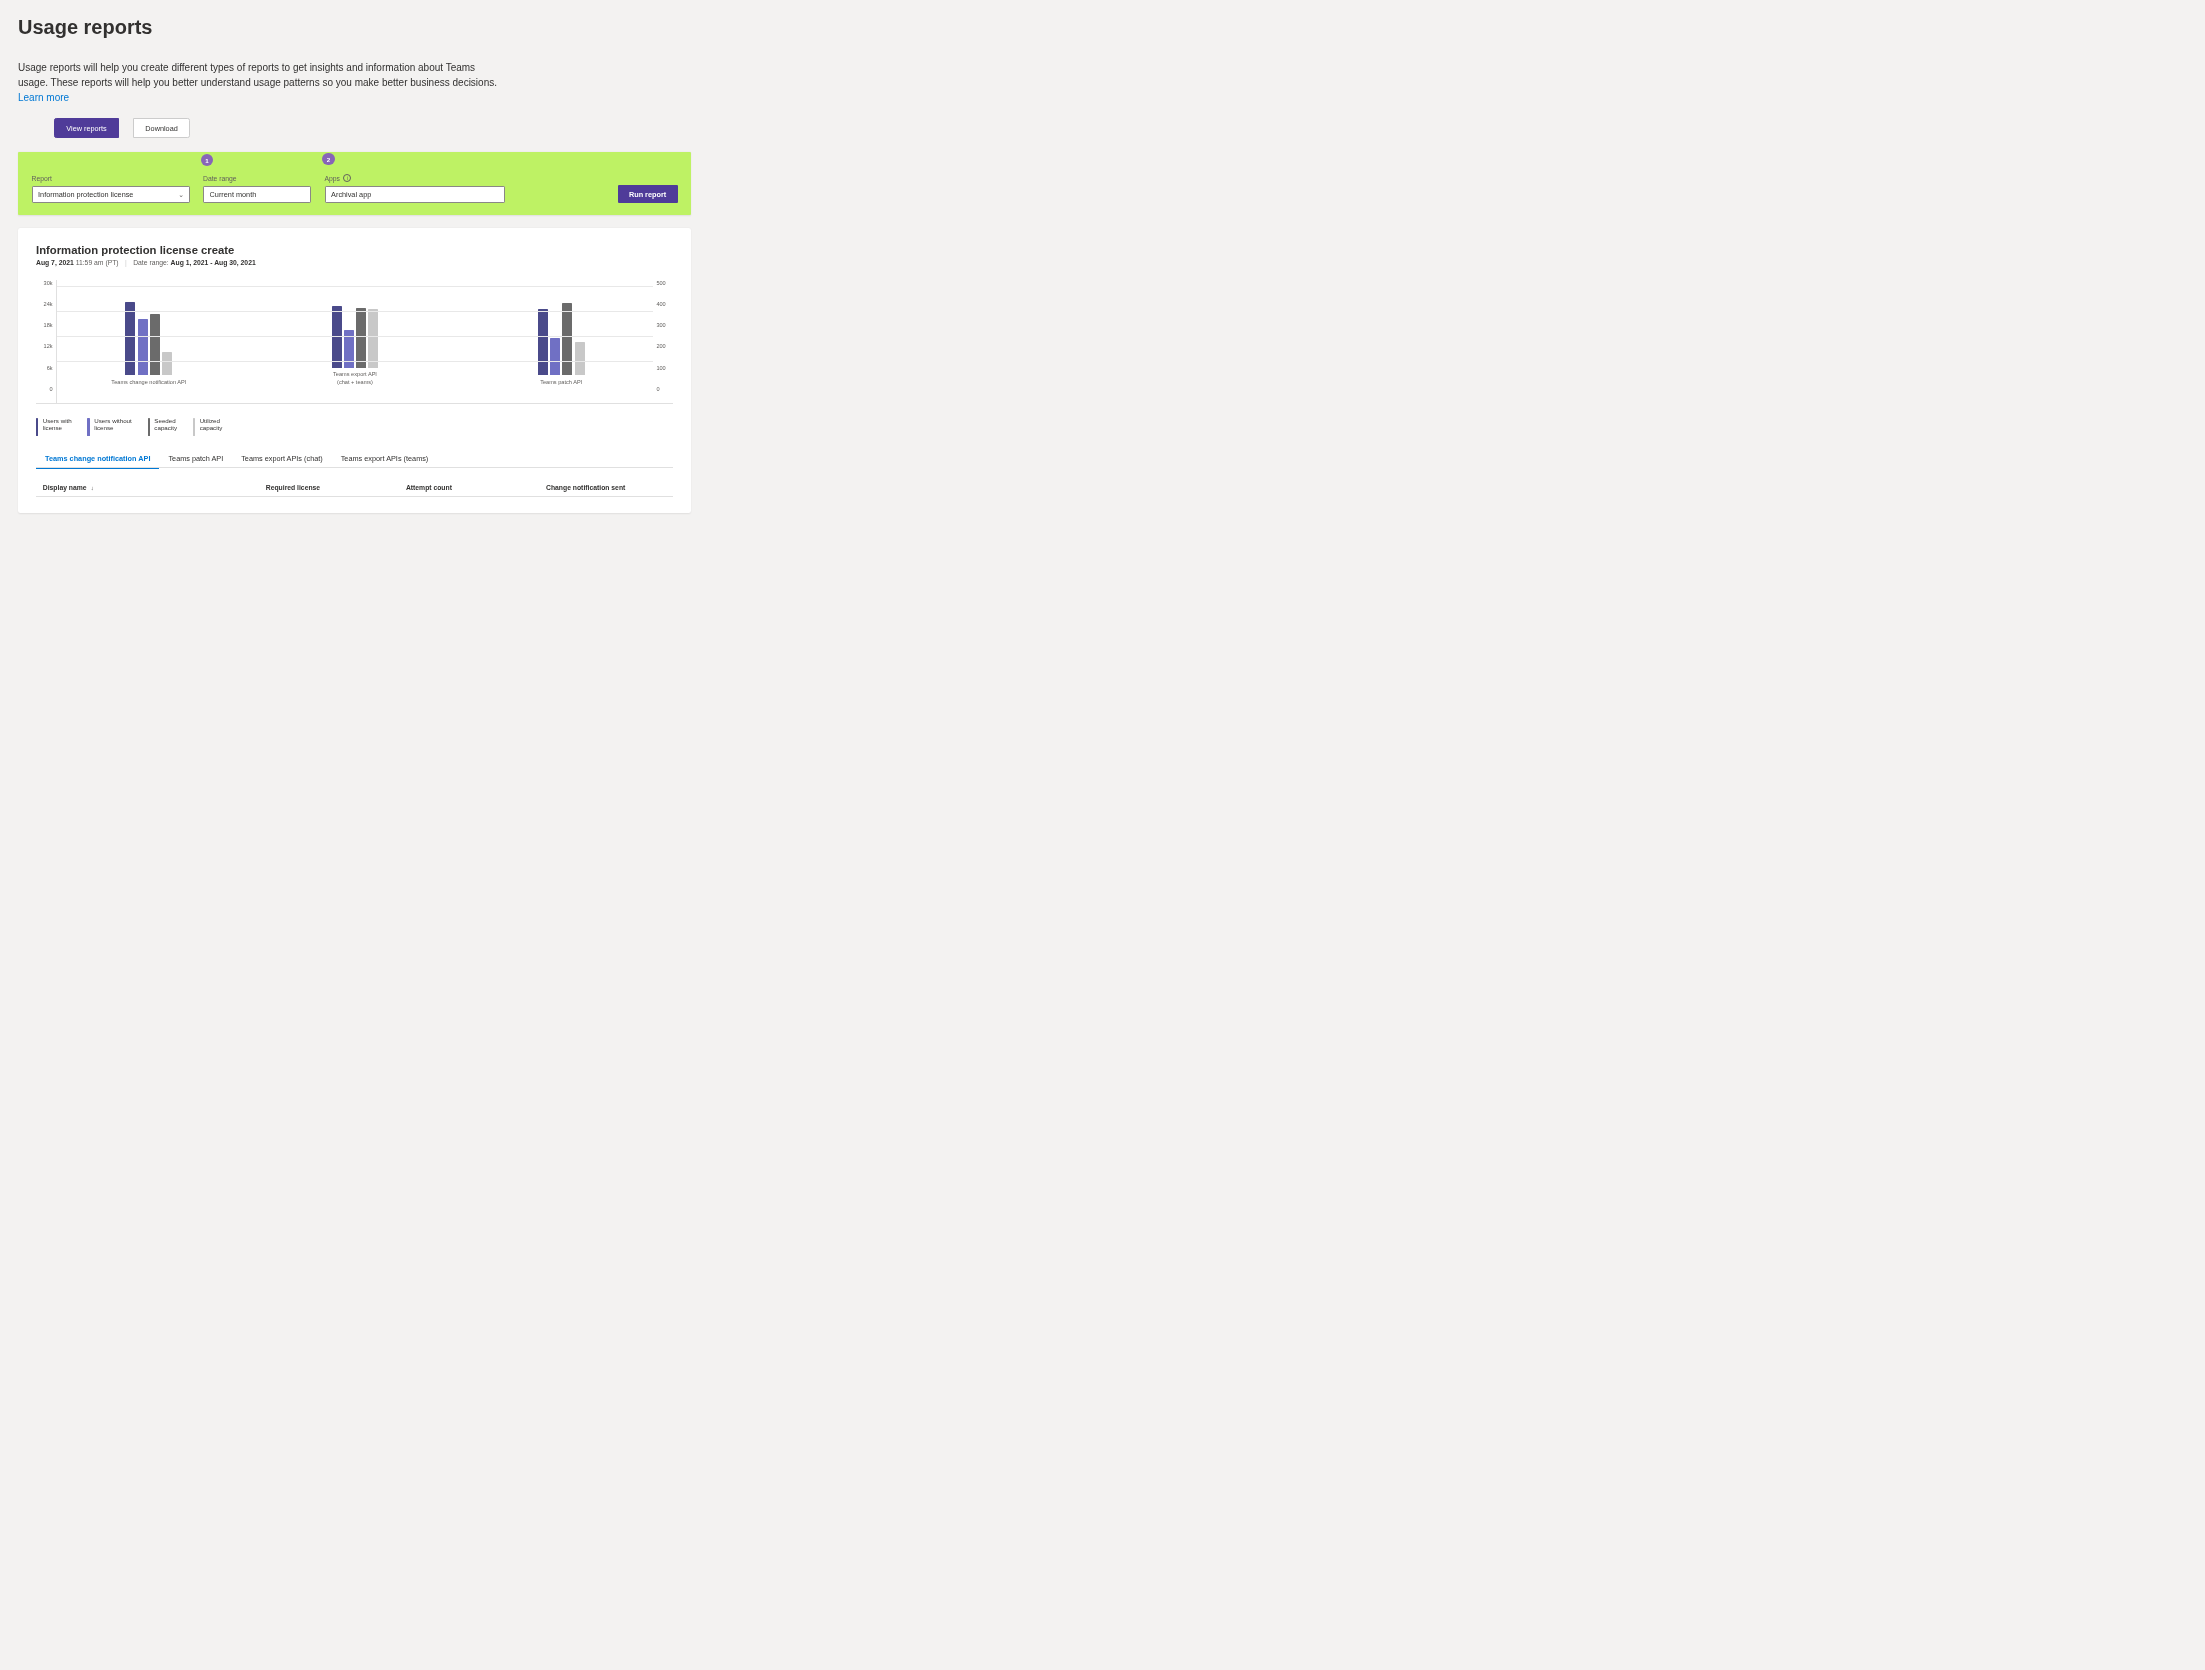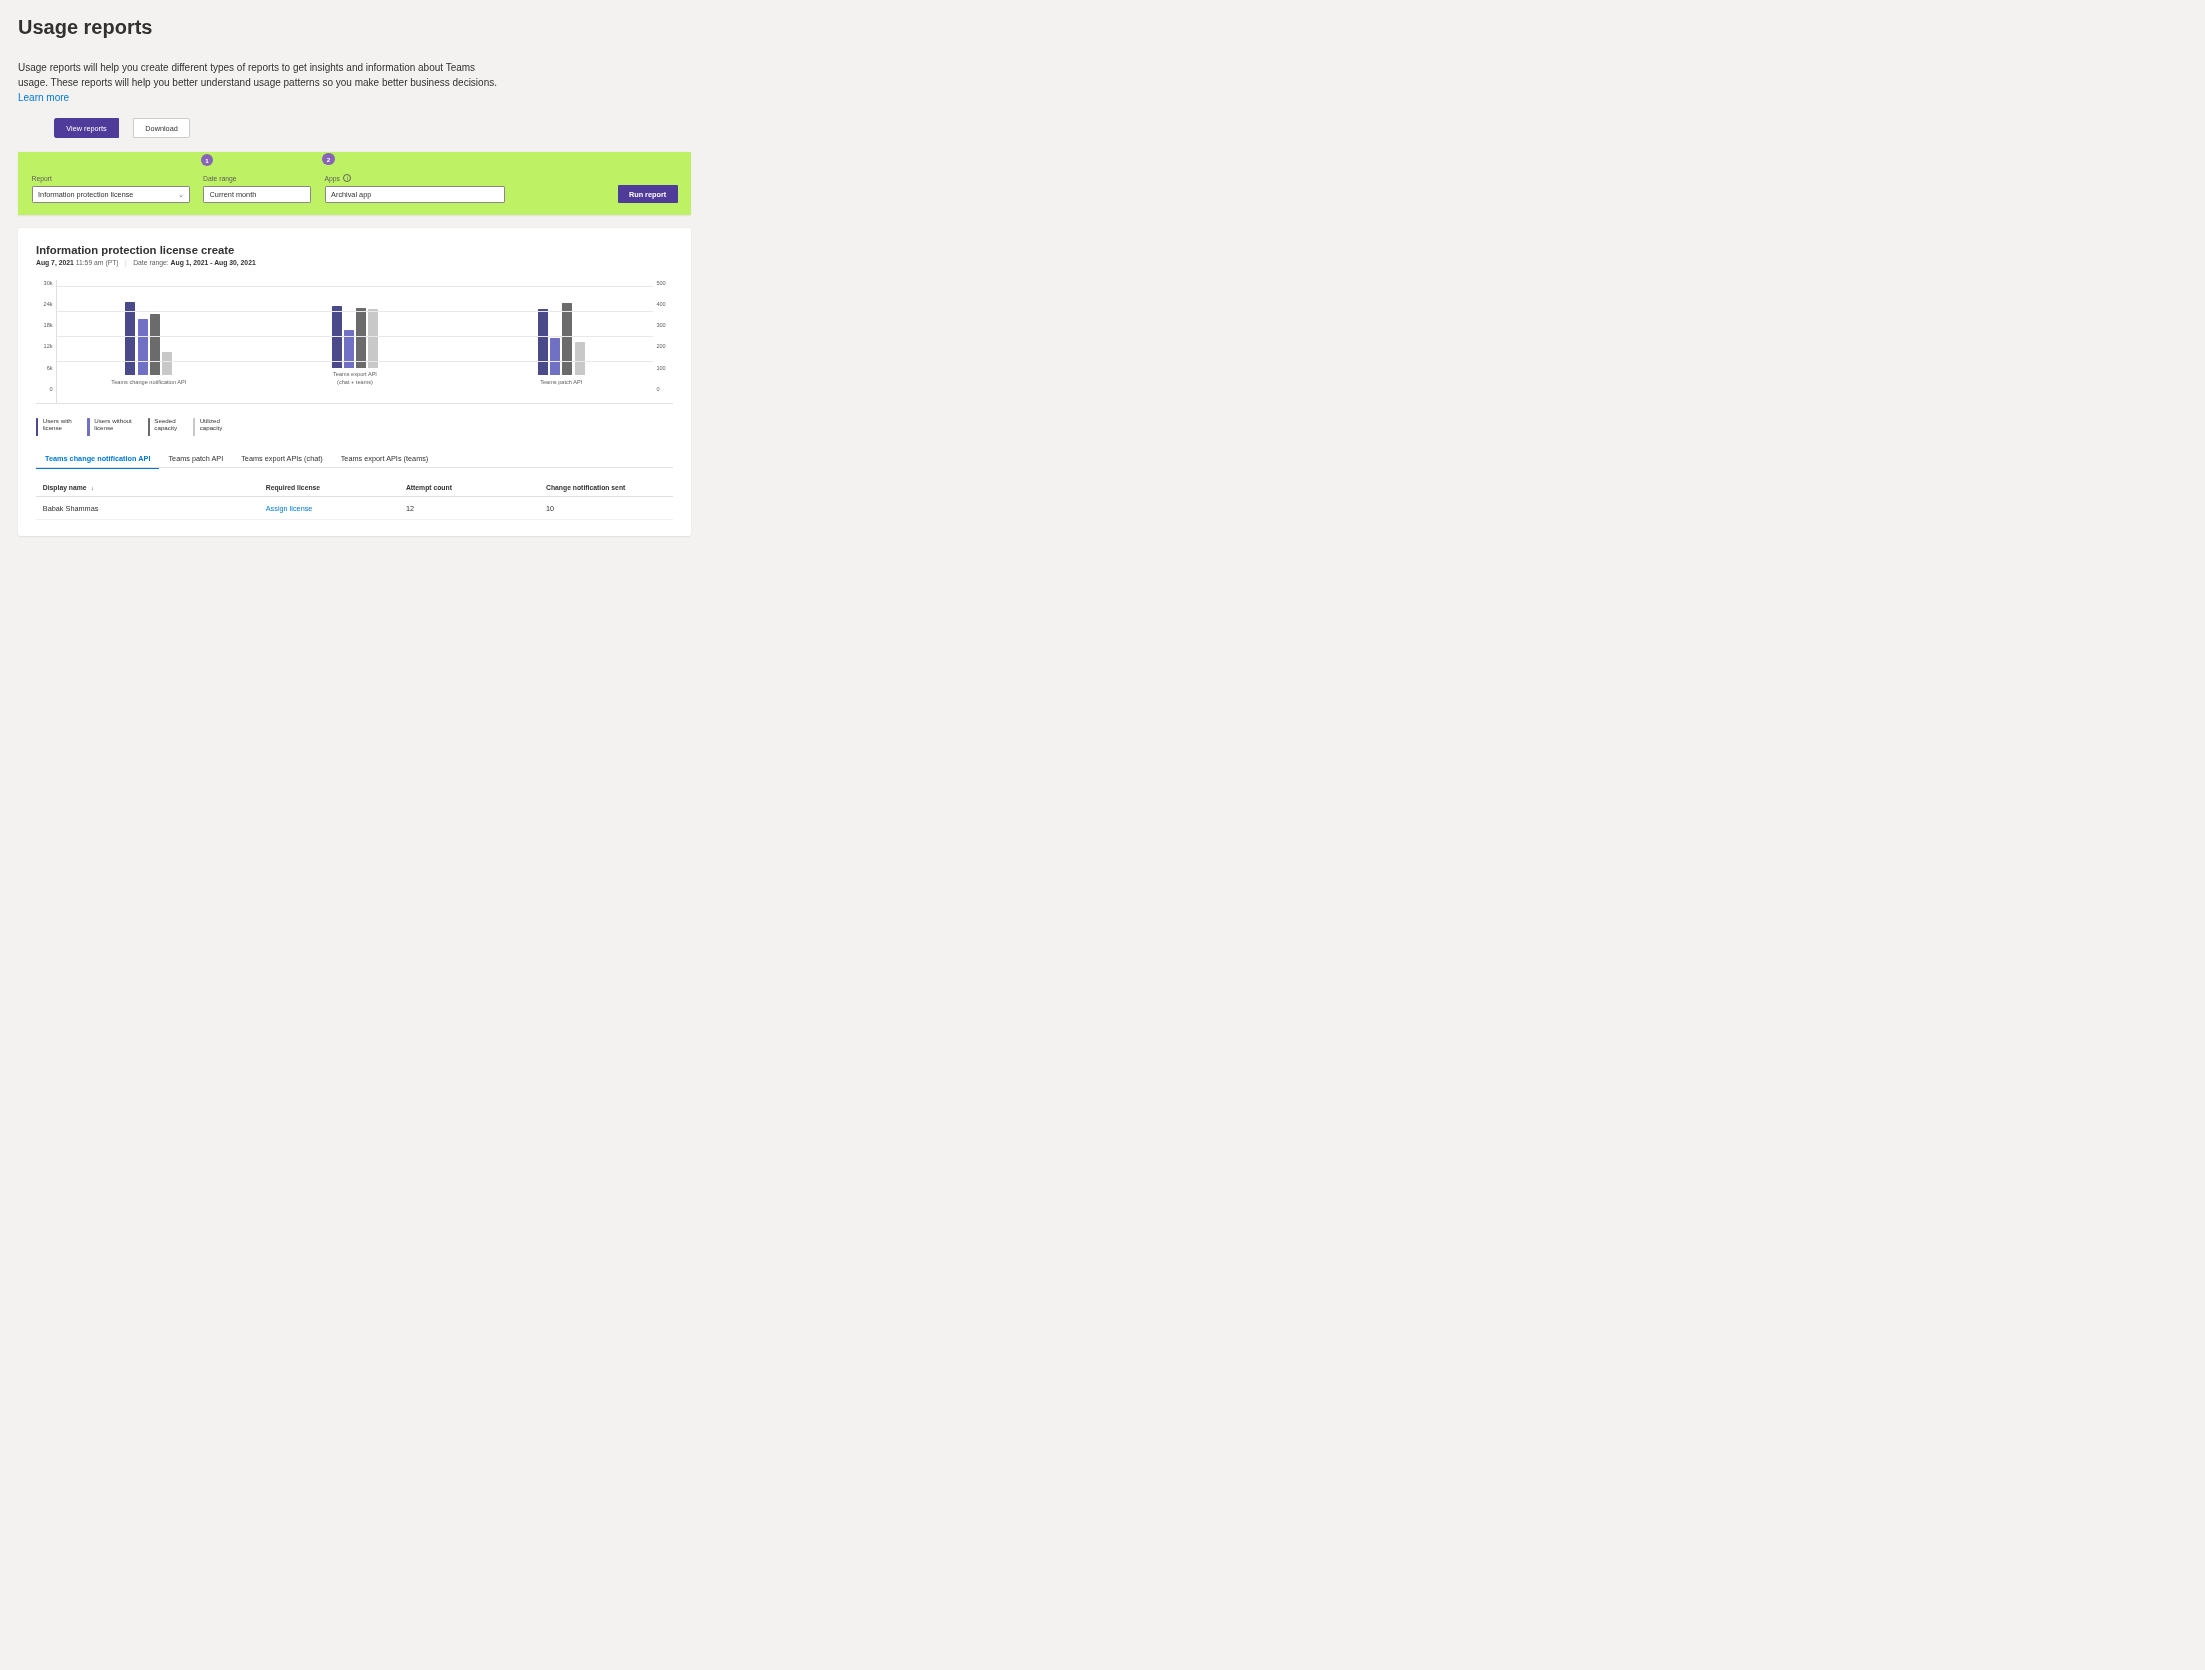--- a/index.html
+++ b/index.html
@@ -493,23 +493,17 @@
             <span>Display name</span>
             <span class="sort-arrow">↓</span>
           </th>
           <th class="col-license">Required license</th>
           <th class="col-attempt">Attempt count</th>
           <th class="col-sent">Change notification sent</th>
         </tr>
       </thead>
       <tbody id="table-body">
 
-      <tr>
-            <td>Babak Shammas</td>
-            <td><a href="#">Assign license</a></td>
-            <td>12</td>
-            <td>10</td>
-          </tr>
         </tbody>
     </table>
   </div>
 </div>
 
 
 </body></html>

